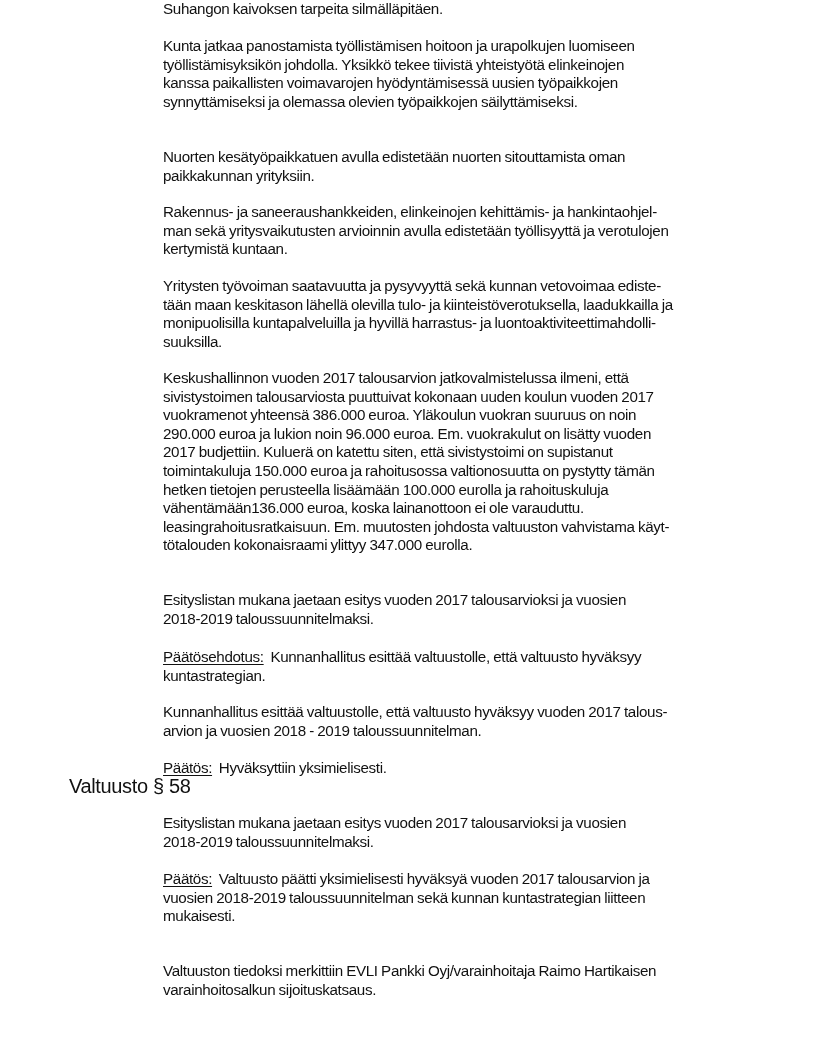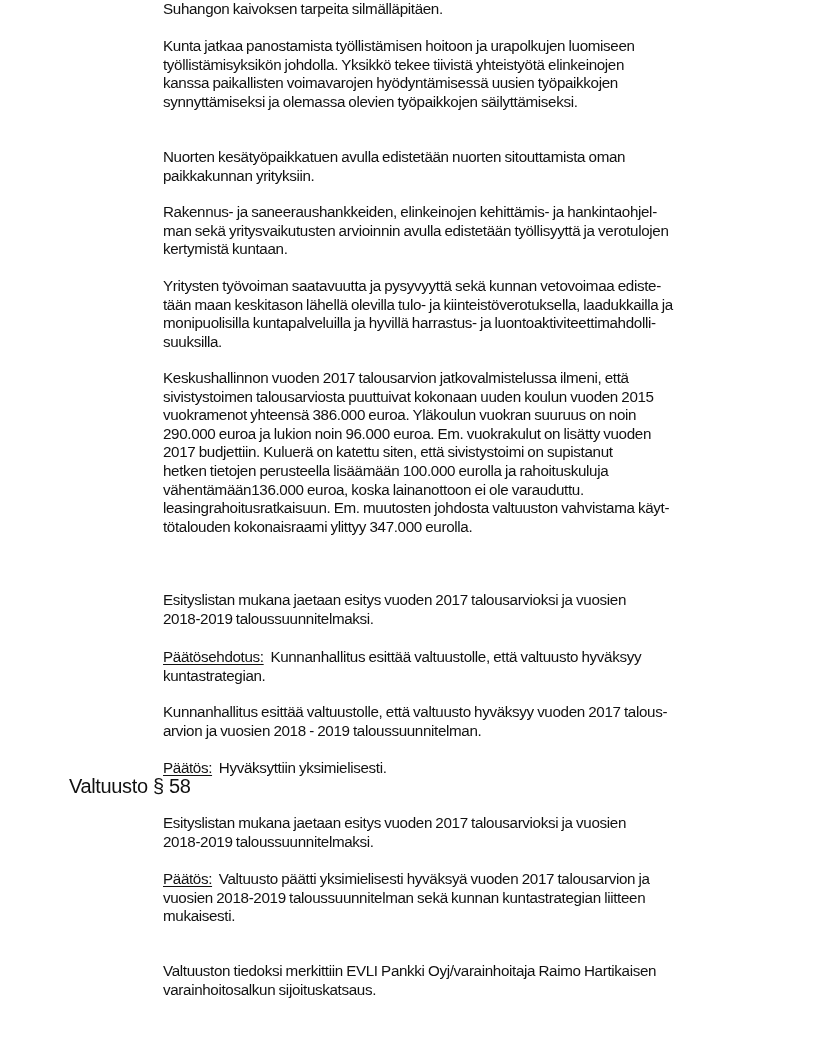--- a/index.html
+++ b/index.html
@@ -42,24 +42,25 @@
 
   <div class="para" style="top:277px">
     <span class="line">Yritysten työvoiman saatavuutta ja pysyvyyttä sekä kunnan vetovoimaa ediste-</span>
     <span class="line">tään maan keskitason lähellä olevilla tulo- ja kiinteistöverotuksella, laadukkailla ja</span>
     <span class="line">monipuolisilla kuntapalveluilla ja hyvillä harrastus- ja luontoaktiviteettimahdolli-</span>
     <span class="line">suuksilla.</span>
   </div>
 
   <div class="para" style="top:369px">
     <span class="line">Keskushallinnon vuoden 2017 talousarvion jatkovalmistelussa ilmeni, että</span>
-    <span class="line">sivistystoimen talousarviosta puuttuivat kokonaan uuden koulun vuoden 2015</span>
+    <span class="line">sivistystoimen talousarviosta puuttuivat kokonaan uuden koulun vuoden 2017</span>
     <span class="line">vuokramenot yhteensä 386.000 euroa. Yläkoulun vuokran suuruus on noin</span>
     <span class="line">290.000 euroa ja lukion noin 96.000 euroa. Em. vuokrakulut on lisätty vuoden</span>
     <span class="line">2017 budjettiin.  Kuluerä on katettu siten, että sivistystoimi on supistanut</span>
+    <span class="line">toimintakuluja 150.000 euroa ja rahoitusossa valtionosuutta on pystytty tämän</span>
     <span class="line">hetken tietojen perusteella lisäämään 100.000 eurolla ja rahoituskuluja</span>
     <span class="line">vähentämään136.000 euroa, koska lainanottoon ei ole varauduttu.</span>
     <span class="line">leasingrahoitusratkaisuun.  Em. muutosten johdosta valtuuston vahvistama käyt-</span>
     <span class="line">tötalouden kokonaisraami ylittyy 347.000 eurolla.</span>
   </div>
 
   <div class="para" style="top:591px">
     <span class="line">Esityslistan mukana jaetaan esitys vuoden 2017 talousarvioksi ja vuosien</span>
     <span class="line">2018-2019 taloussuunnitelmaksi.</span>
   </div>

